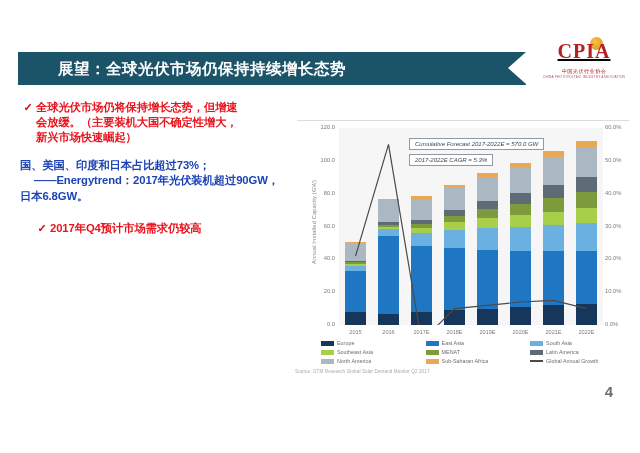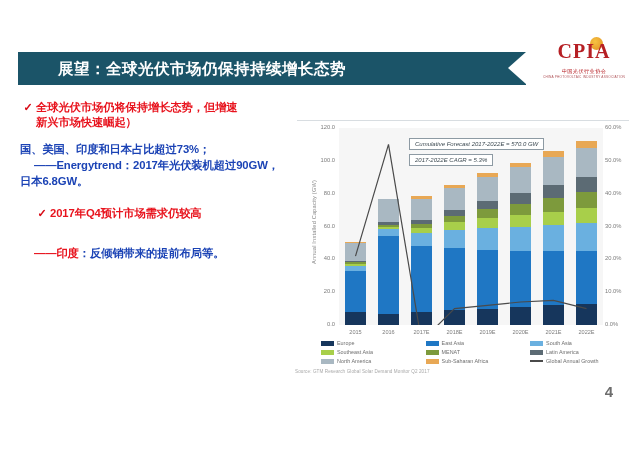--- a/index.html
+++ b/index.html
@@ -8,21 +8,21 @@
 
   
   #titlebar{position:absolute;left:18px;top:52px;width:508px;height:33px;background:#1b5468;}
   #titlebar .arrow{position:absolute;right:-0px;top:0;width:0;height:0;
      border-top:16.5px solid transparent;border-bottom:16.5px solid transparent;
      border-right:18px solid #ffffff;}
   #title-text{position:absolute;left:34px;top:56px;width:470px;height:26px;
      color:#ffffff;font-size:15.5px;font-weight:bold;letter-spacing:.5px;line-height:26px;white-space:nowrap;margin-left:24px;}
 
   
-  #logo{position:absolute;right:10px;top:28px;width:92px;height:54px;text-align:center;}
+  #logo{position:absolute;right:10px;top:28px;width:92px;height:54px;text-align:center;text-decoration:underline;}
   #logo .cpia{font-size:20px;font-weight:bold;color:#b61f24;letter-spacing:1px;line-height:22px;
      font-family:"Liberation Serif", serif;position:relative;top:12px;}
   #logo .sun{position:absolute;left:50%;margin-left:6px;top:9px;width:13px;height:13px;border-radius:50%;
      background:radial-gradient(circle at 40% 35%,#f6c343,#e08b1f);}
   #logo .arcwrap{position:absolute;left:4px;top:32px;width:84px;height:16px;overflow:hidden;}
   #logo .arc{position:absolute;left:0;top:0;width:84px;height:32px;border-radius:50%;
      border:2px solid #b61f24;border-bottom-color:transparent;border-left-color:transparent;border-right-color:transparent;
      transform:rotate(180deg);}
   #logo .cn{position:absolute;left:0;top:40px;width:92px;font-size:5.2px;color:#b61f24;letter-spacing:.4px;}
   #logo .en{position:absolute;left:0;top:47px;width:92px;font-size:3.2px;color:#b0555a;letter-spacing:.2px;}
@@ -79,20 +79,21 @@
     <div class="cn">中国光伏行业协会</div>
     <div class="en">CHINA PHOTOVOLTAIC INDUSTRY ASSOCIATION</div>
   </div>
 
   <div id="leftcol">
 
     <div class="blk bullet-row">
       <div class="check">✓</div>
       <div class="red">
         <div>全球光伏市场仍将保持增长态势，但增速</div>
+        <div>会放缓。（主要装机大国不确定性增大，</div>
         <div>新兴市场快速崛起）</div>
       </div>
     </div>
 
     <div class="gap"></div>
 
     <div class="blk blue">
       <div>国、美国、印度和日本占比超过73%；</div>
       <div style="padding-left:14px">——Energytrend：2017年光伏装机超过90GW，</div>
       <div>日本6.8GW。</div>
@@ -104,23 +105,20 @@
       <div class="check">✓</div>
       <div class="red">2017年Q4预计市场需求仍较高</div>
     </div>
 
     <div class="gap" style="height:12px"></div>
 
 
     <div class="gap" style="height:10px"></div>
 
     <div class="blk blue">
-      <div style="padding-left:14px">
-        <span class="hl">——印度</span><span>：</span><span>反倾销带来的提前布局等。</span>
-      </div>
     </div>
 
   </div>
 
   <div id="chart">
     <div id="chart-rule"></div>
     <div id="ylabel">Annual Installed Capacity (GW)</div>
     <div id="yticks">
         <div class="ytick" style="top: 220px;">0.0</div>
         <div class="ytick" style="top: 187.167px;">20.0</div>

